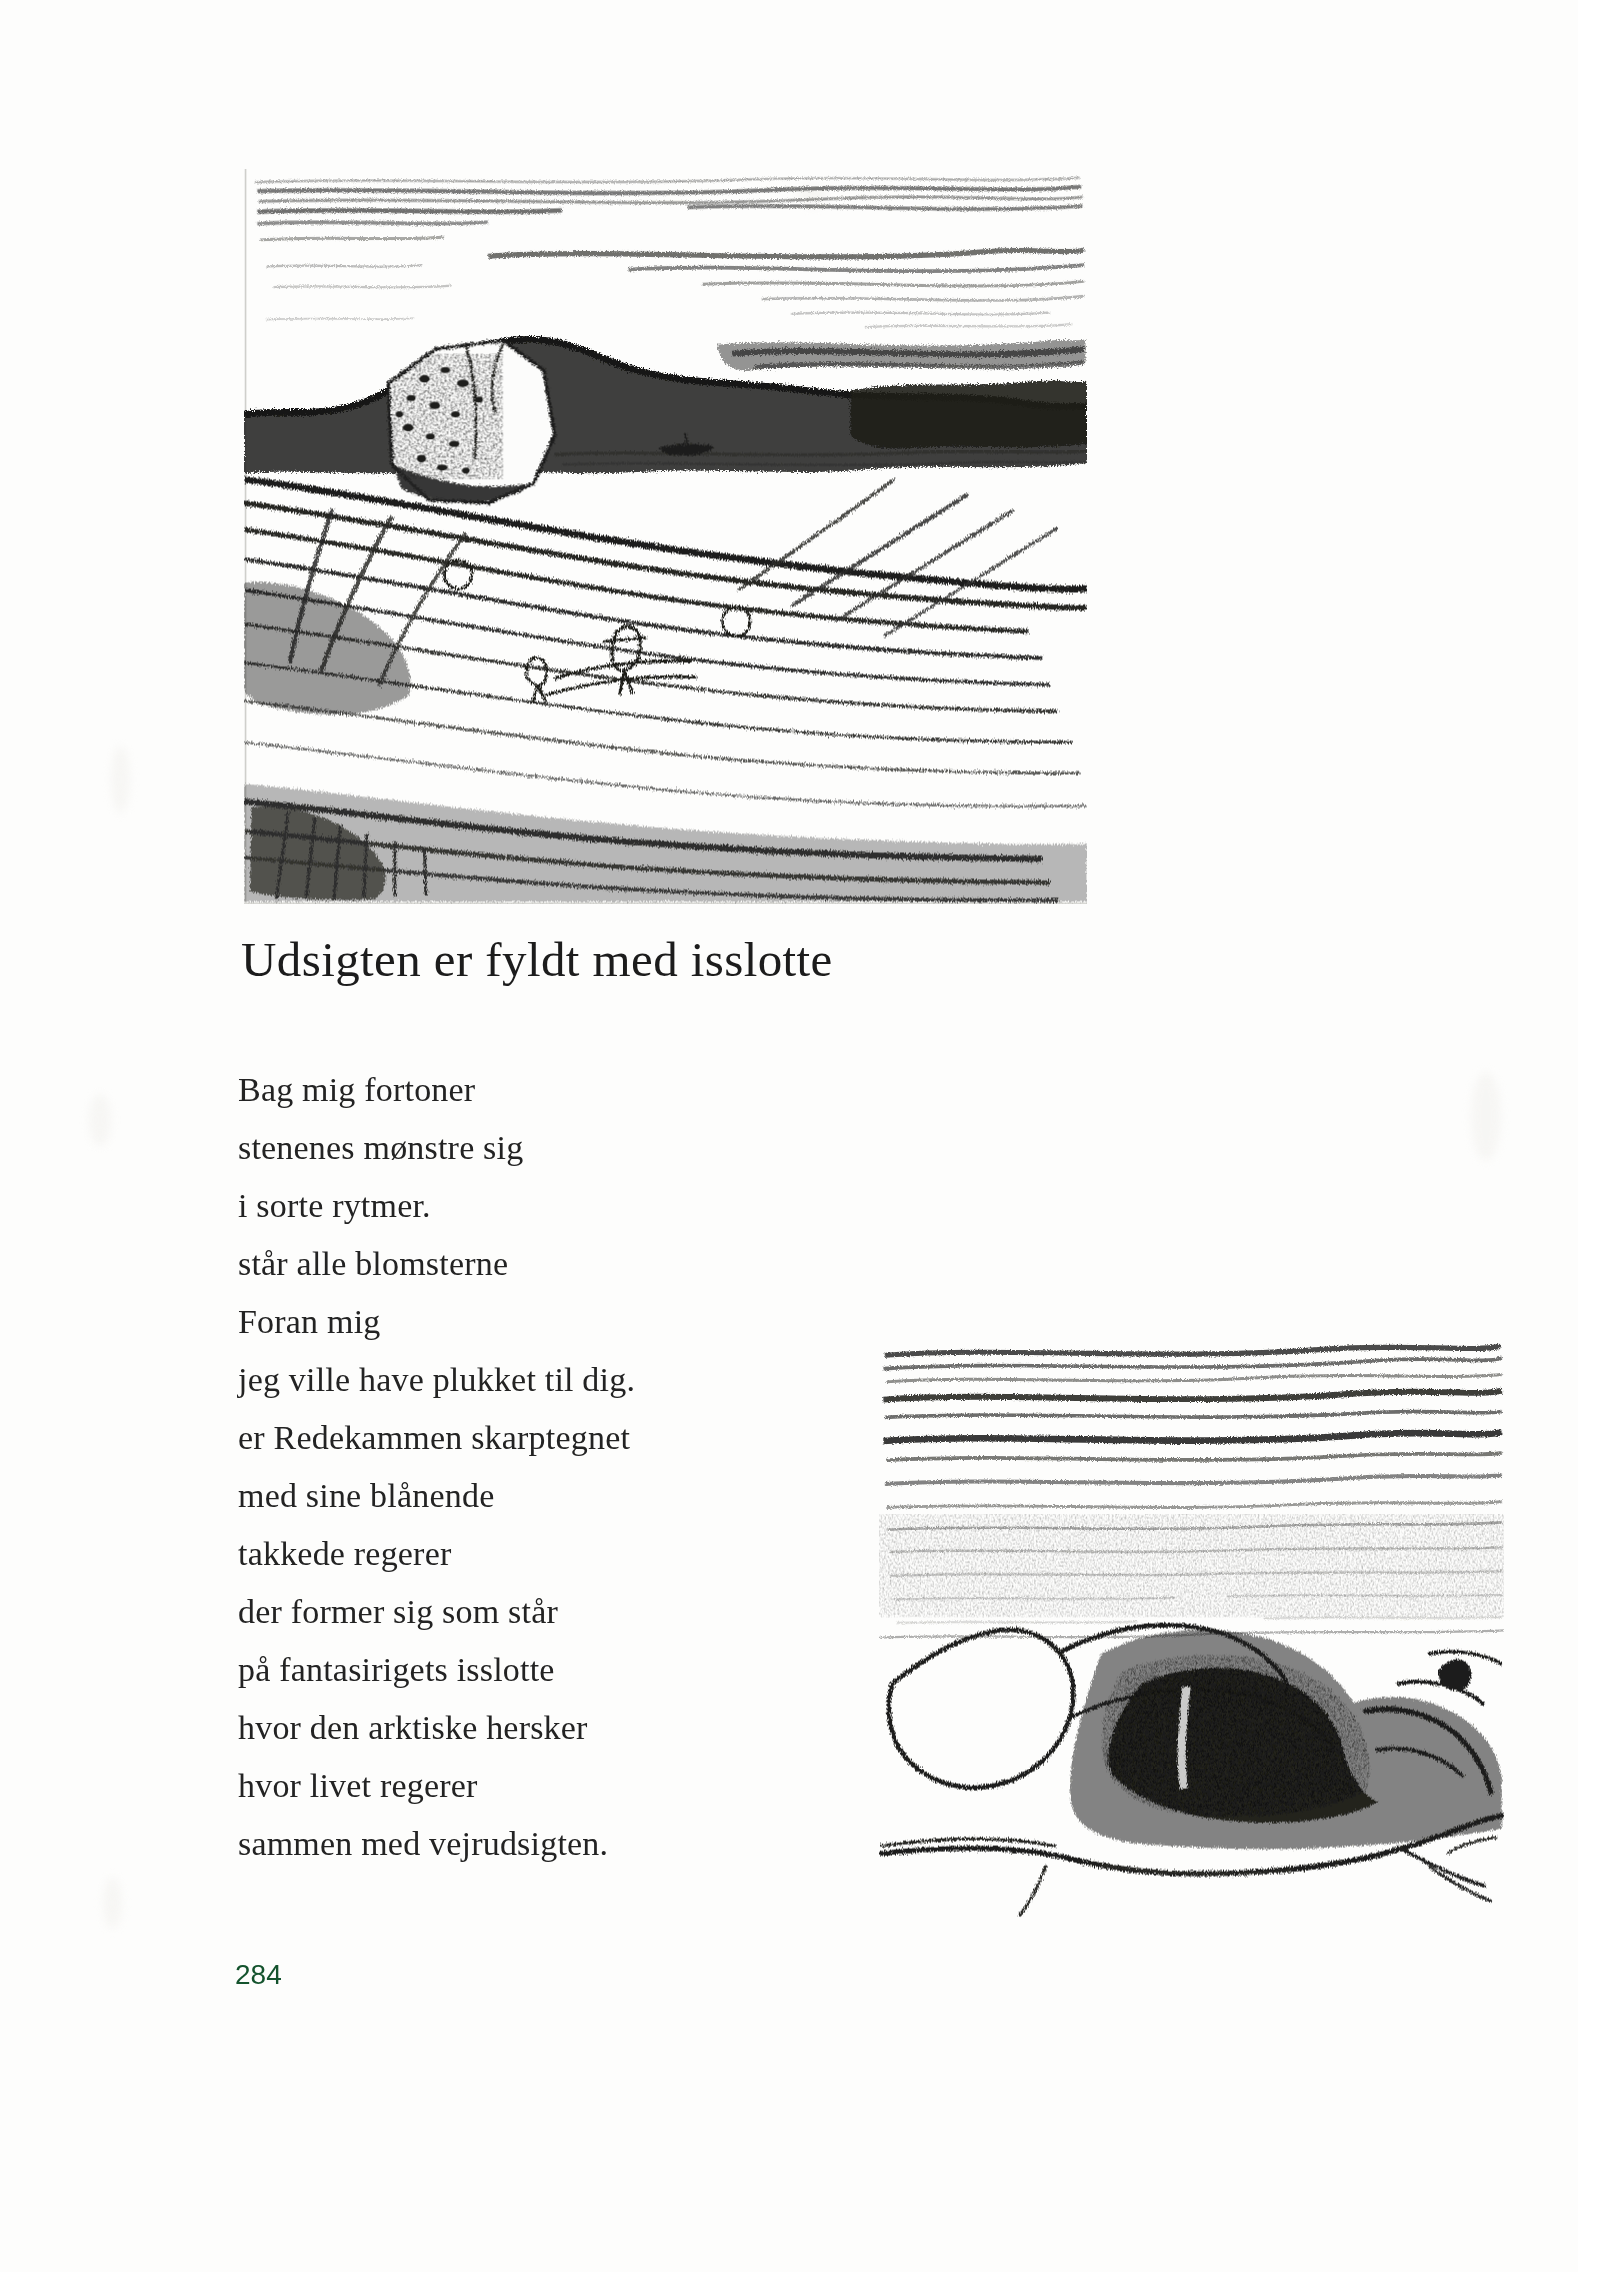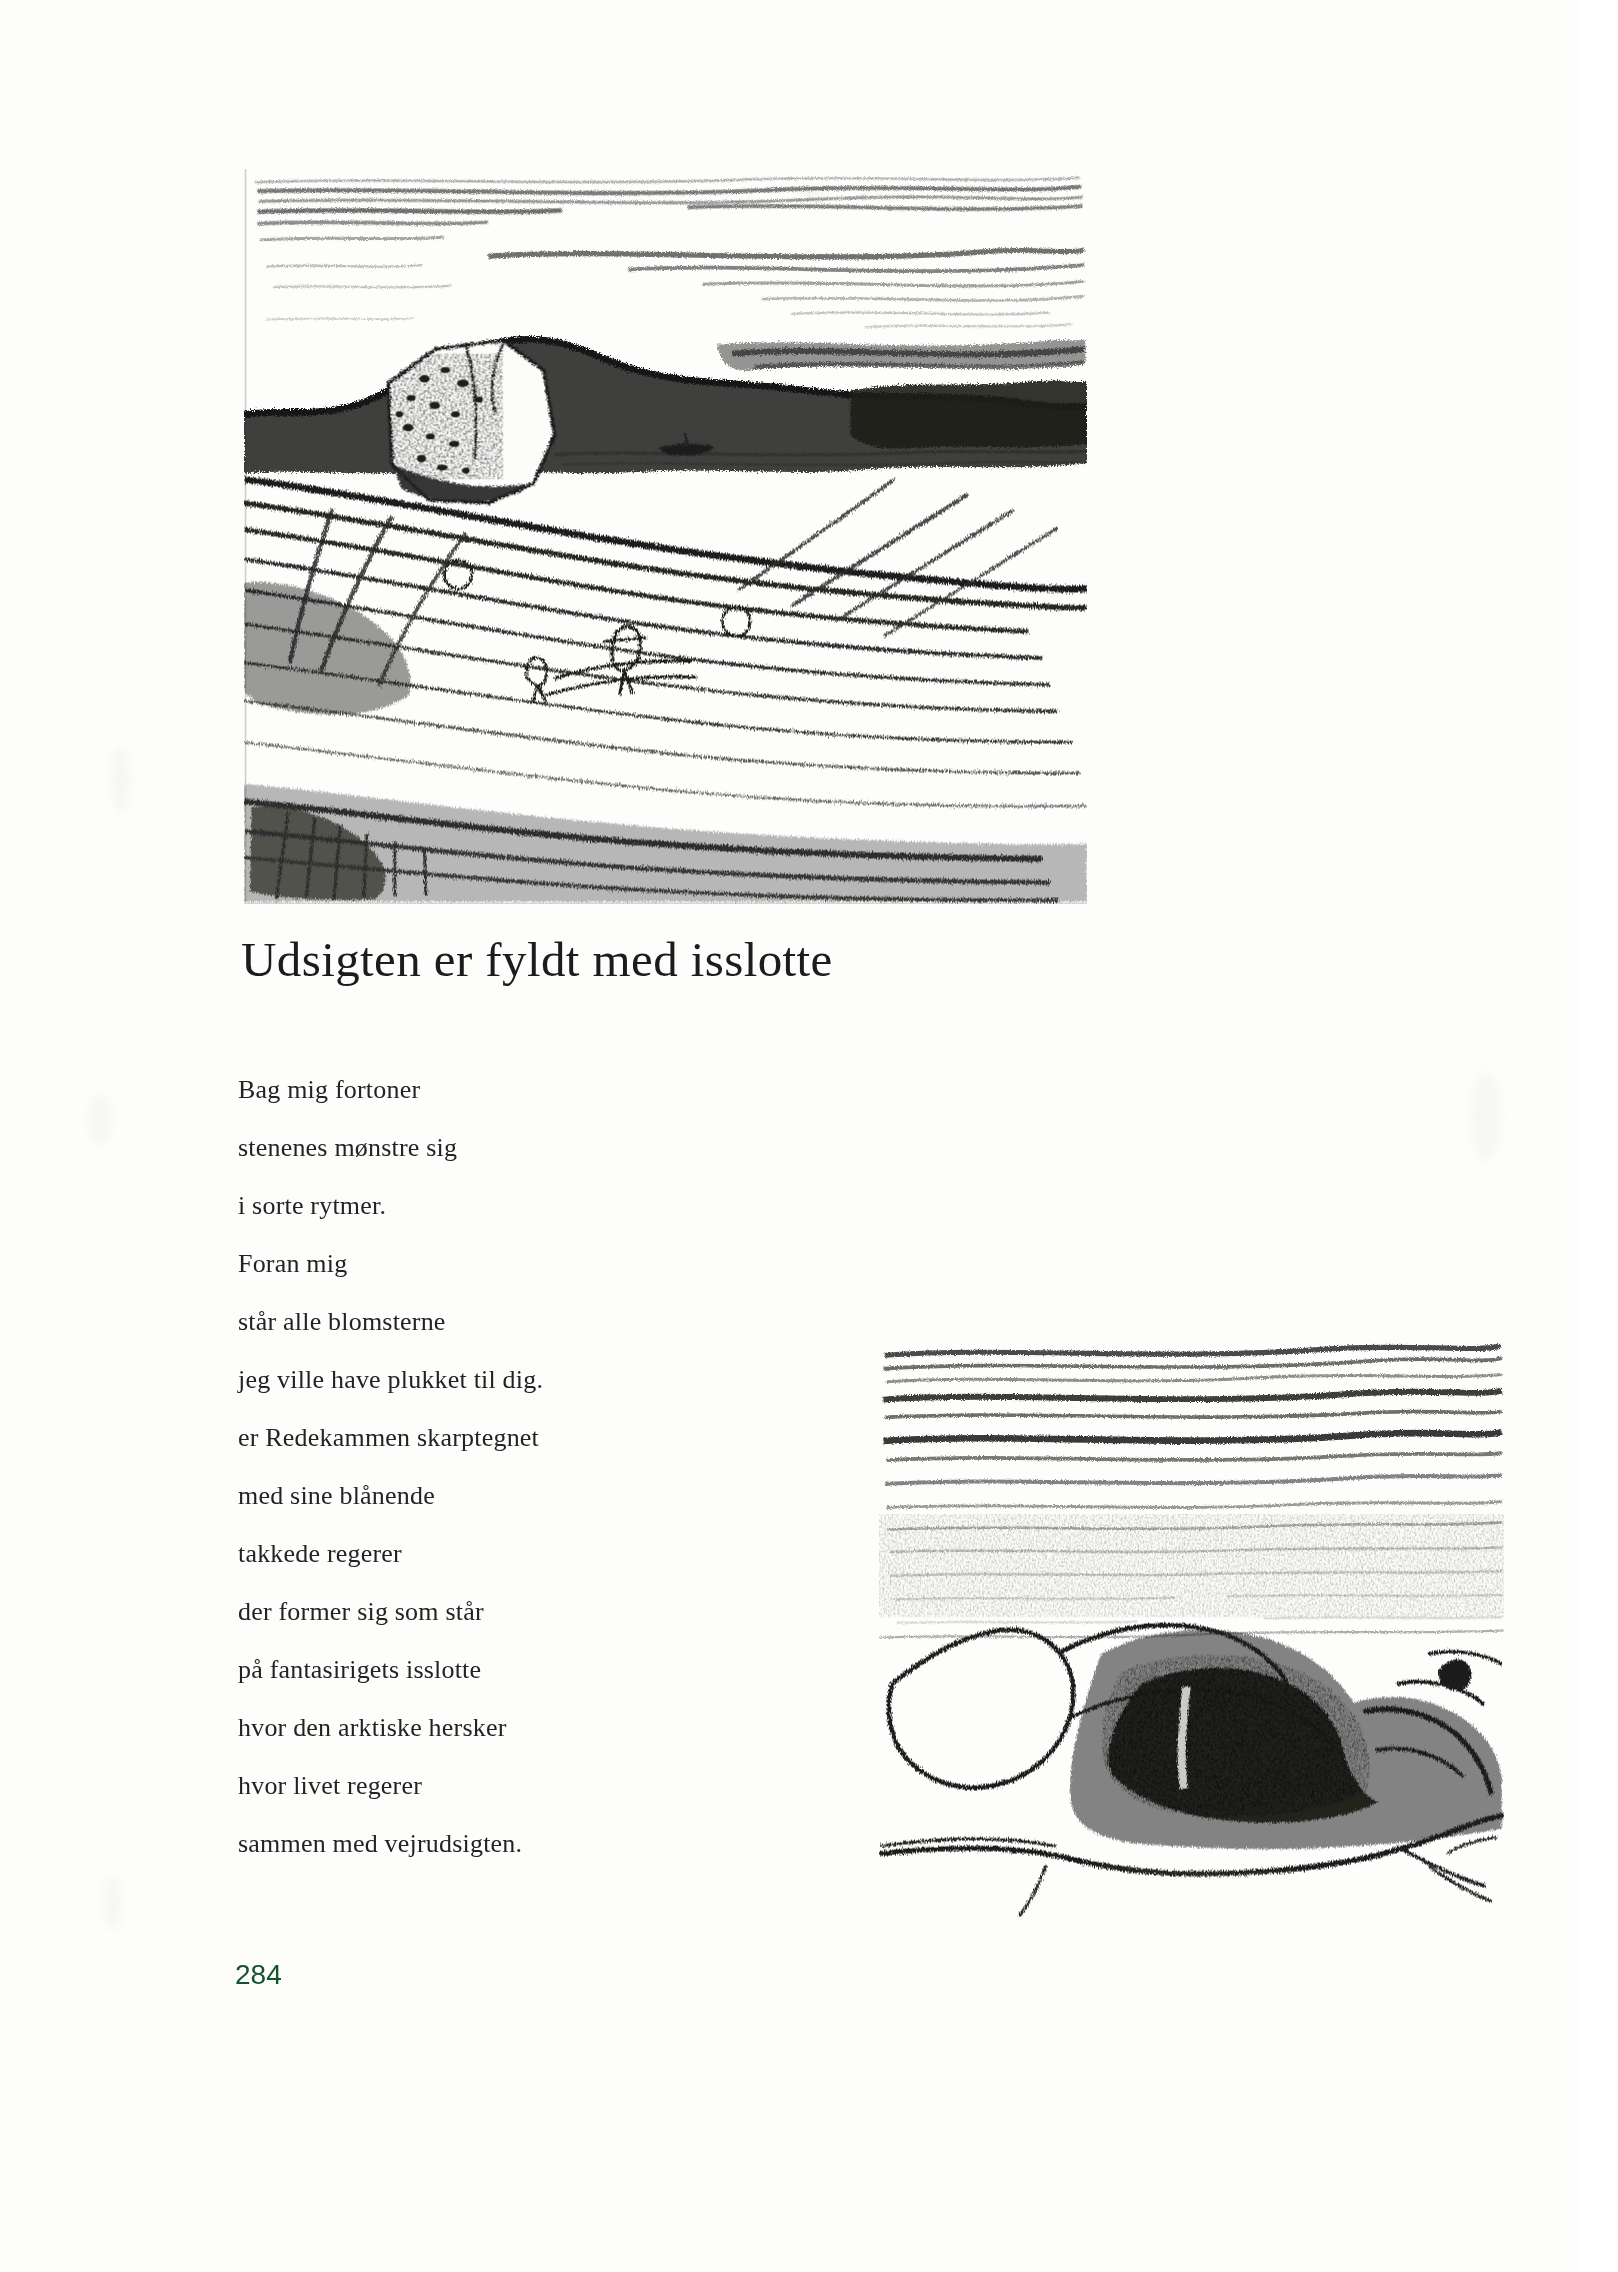--- a/index.html
+++ b/index.html
@@ -58,21 +58,21 @@
   }
 
   
   .poem-body {
     position: absolute;
     left: 238px;
     top: 1061px;
     width: 739px;
   }
   .poem-line {
-    font-size: 26px;
+    font-size: 34px;
     line-height: 58px;
     letter-spacing: 0.2px;
     color: #232323;
     white-space: nowrap;
   }
 
   
   .page-number {
     position: absolute;
     left: 235px;
@@ -265,22 +265,22 @@
       </g>
     </svg>
   </div>
 
   <h1 class="poem-title" style="margin:0;font-weight:400;">Udsigten er fyldt med isslotte</h1>
 
   <div class="poem-body">
     <div class="poem-line">Bag mig fortoner</div>
     <div class="poem-line">stenenes mønstre sig</div>
     <div class="poem-line">i sorte rytmer.</div>
+    <div class="poem-line">står alle blomsterne</div>
     <div class="poem-line">Foran mig</div>
-    <div class="poem-line">står alle blomsterne</div>
     <div class="poem-line">jeg ville have plukket til dig.</div>
     <div class="poem-line">er Redekammen skarptegnet</div>
     <div class="poem-line">med sine blånende</div>
     <div class="poem-line">takkede regerer</div>
     <div class="poem-line">der former sig som står</div>
     <div class="poem-line">på fantasirigets isslotte</div>
     <div class="poem-line">hvor den arktiske hersker</div>
     <div class="poem-line">hvor livet regerer</div>
     <div class="poem-line">sammen med vejrudsigten.</div>
   </div>

